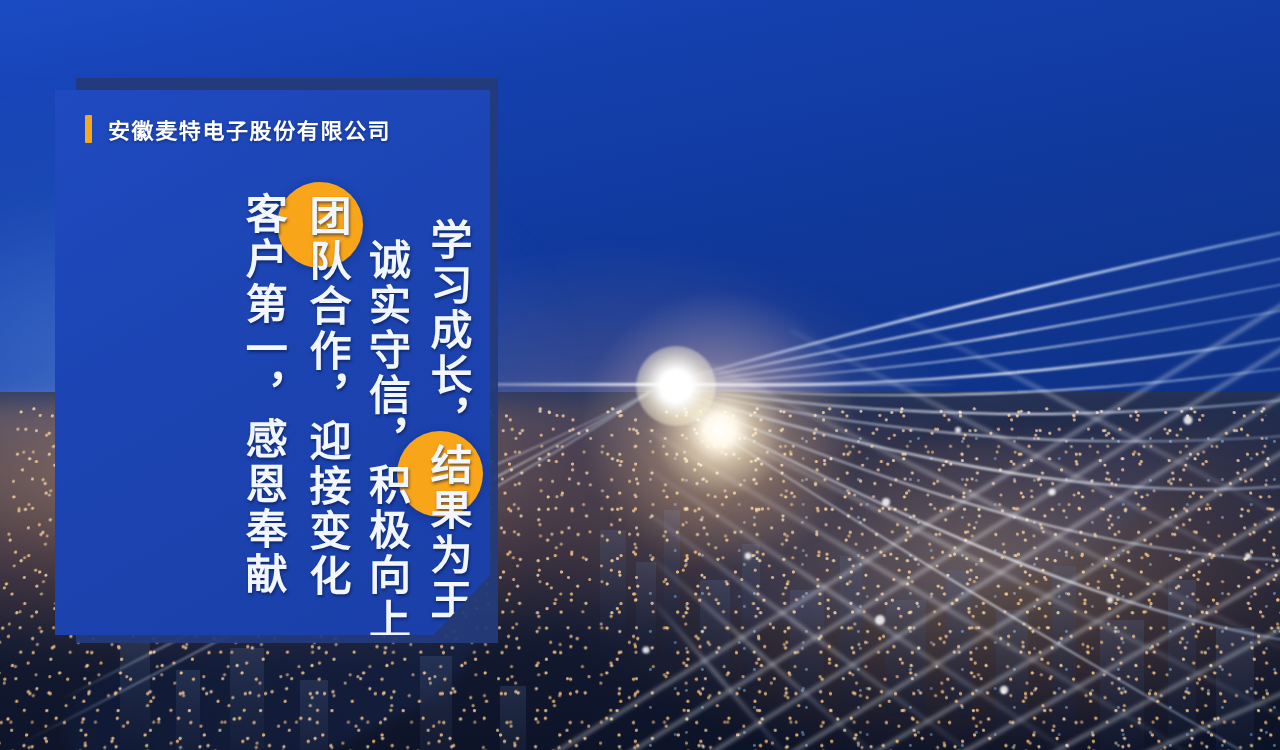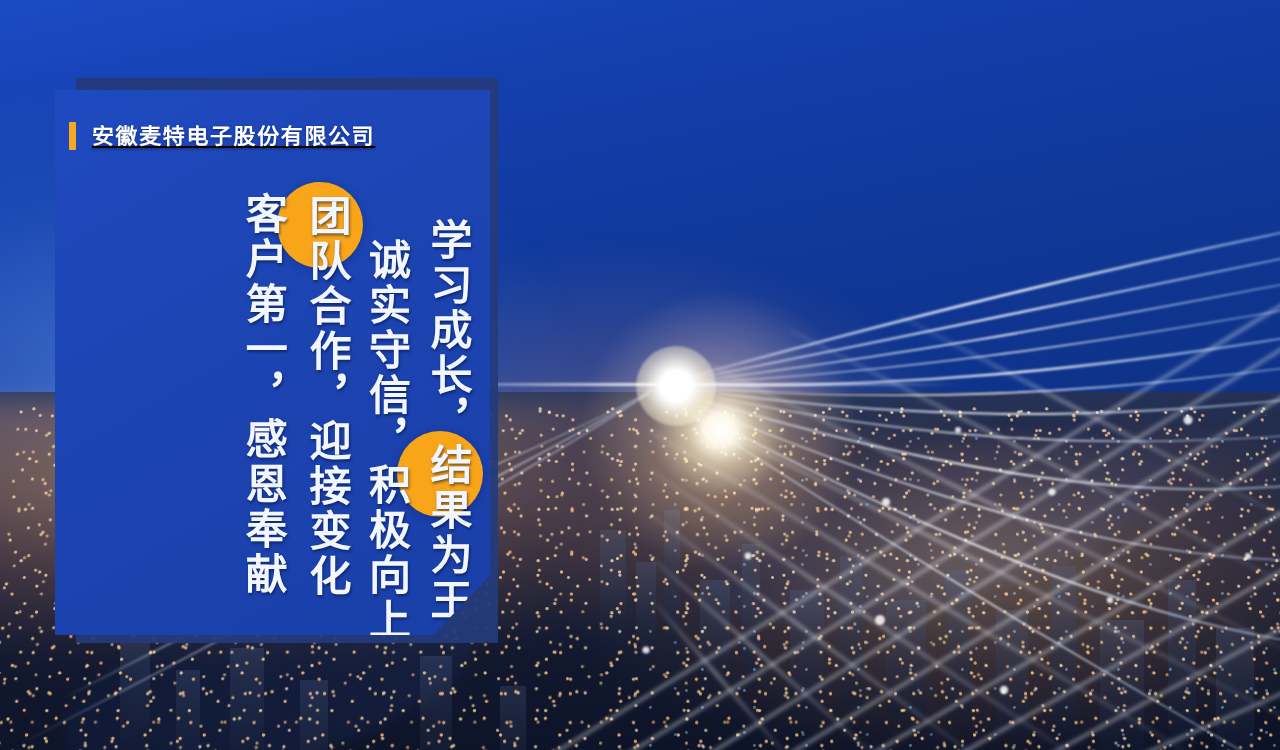--- a/index.html
+++ b/index.html
@@ -129,22 +129,22 @@
     background:#243b7a;opacity:.95;
   }
   .panel{
     position:absolute;left:55px;top:90px;width:435px;height:545px;
     background:linear-gradient(150deg,#1f4ac0 0%,#1c44b2 45%,#1a3fa8 100%);
     clip-path:polygon(0 0,100% 0,100% 89%,87% 100%,0 100%);
     box-shadow:0 10px 34px rgba(5,18,54,.42);
   }
 
   .title-row{
-    position:absolute;left:0;top:18px;width:100%;height:42px;
-    display:flex;align-items:flex-end;text-decoration:underline;
+    position:absolute;left:16px;top:18px;width:100%;height:42px;
+    display:flex;align-items:center;
   }
   .title-bar{
     width:7px;height:28px;background:#f6a81e;margin-left:14px;margin-right:16px;
     flex:0 0 auto;border-radius:1px;
   }
   .title-text{
     color:#ffffff;font-size:22px;font-weight:700;letter-spacing:1.6px;
     font-family:"DejaVu Serif","Liberation Serif",serif;
     text-shadow:0 1px 3px rgba(0,20,70,.55);white-space:nowrap;
   }

